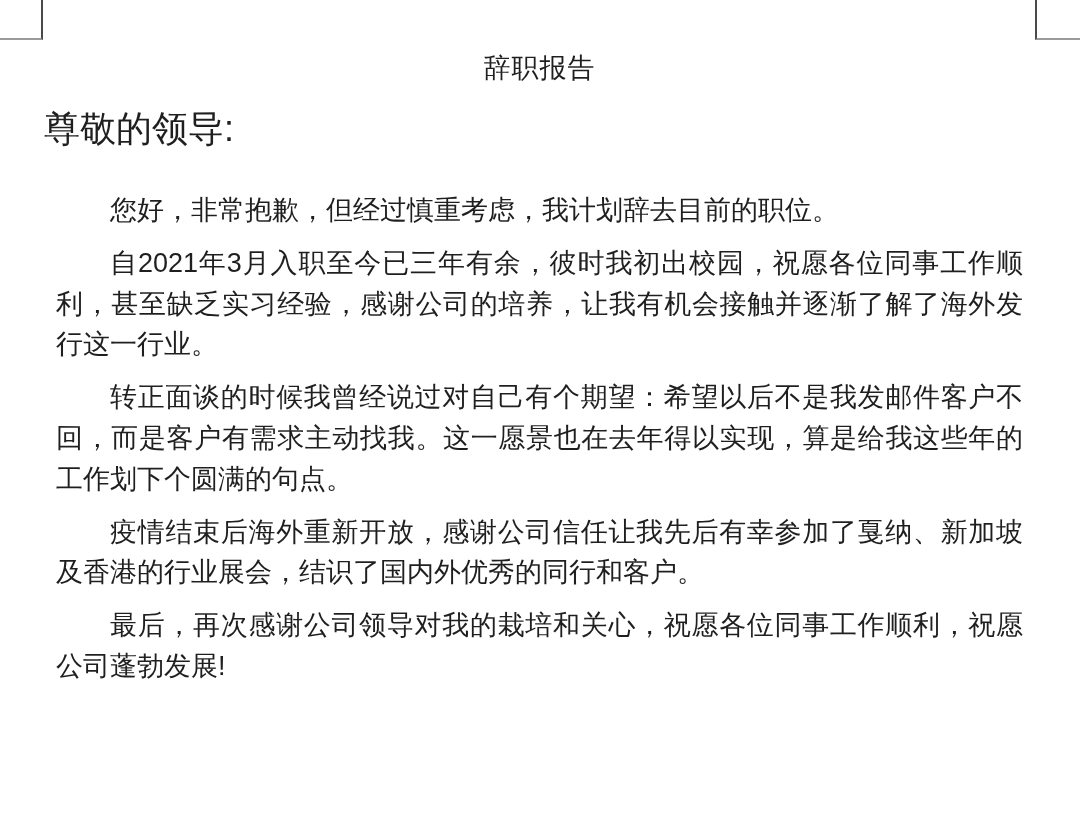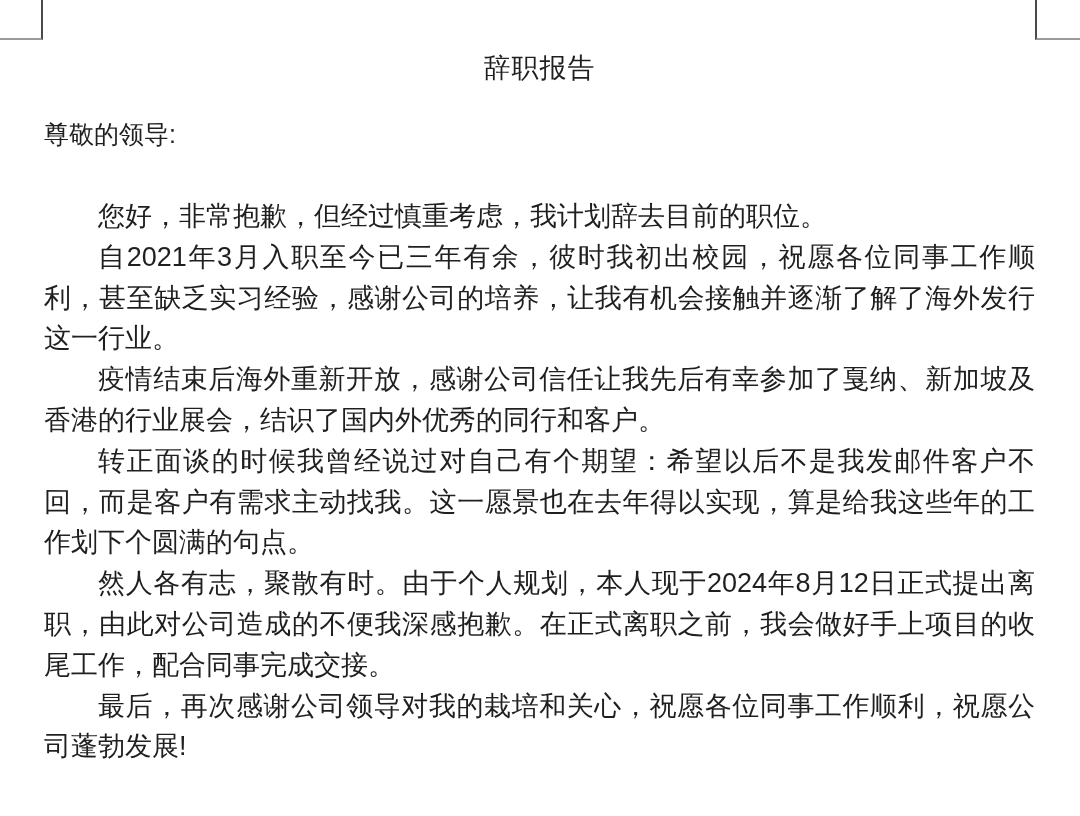--- a/index.html
+++ b/index.html
@@ -45,29 +45,29 @@
     top: 40px;
   }
   .doc-title {
     text-align: center;
     font-size: 27px;
     line-height: 40px;
     margin-top: 8px;
     letter-spacing: 1px;
   }
   .salutation {
-    font-size: 25px;
+    font-size: 36px;
     line-height: 41px;
-    margin-top: 26px;
+    margin-top: 20px;
   }
   .paragraphs {
     margin-top: 41px;
   }
   .paragraphs p {
-    margin: 0;
+    margin: 12px;
     font-size: 27px;
     line-height: 40.8px;
     text-align: justify;
     text-justify: inter-ideograph;
     text-indent: 2em;
     word-break: break-all;
   }
 </style>
 </head>
 <body>
@@ -77,19 +77,18 @@
   <div class="crop-tr"></div>
 
   <div class="content">
     <div class="doc-title">辞职报告</div>
 
     <div class="salutation">尊敬的领导:</div>
 
     <div class="paragraphs">
       <p>您好，非常抱歉，但经过慎重考虑，我计划辞去目前的职位。</p>
       <p>自2021年3月入职至今已三年有余，彼时我初出校园，祝愿各位同事工作顺利，甚至缺乏实习经验，感谢公司的培养，让我有机会接触并逐渐了解了海外发行这一行业。</p>
+      <p>转正面谈的时候我曾经说过对自己有个期望：希望以后不是我发邮件客户不回，而是客户有需求主动找我。这一愿景也在去年得以实现，算是给我这些年的工作划下个圆满的句点。</p>
       <p>疫情结束后海外重新开放，感谢公司信任让我先后有幸参加了戛纳、新加坡及香港的行业展会，结识了国内外优秀的同行和客户。</p>
-      <p>转正面谈的时候我曾经说过对自己有个期望：希望以后不是我发邮件客户不回，而是客户有需求主动找我。这一愿景也在去年得以实现，算是给我这些年的工作划下个圆满的句点。</p>
-      <p>然人各有志，聚散有时。由于个人规划，本人现于2024年8月12日正式提出离职，由此对公司造成的不便我深感抱歉。在正式离职之前，我会做好手上项目的收尾工作，配合同事完成交接。</p>
       <p>最后，再次感谢公司领导对我的栽培和关心，祝愿各位同事工作顺利，祝愿公司蓬勃发展!</p>
     </div>
   </div>
 </div>
 
 </body></html>

